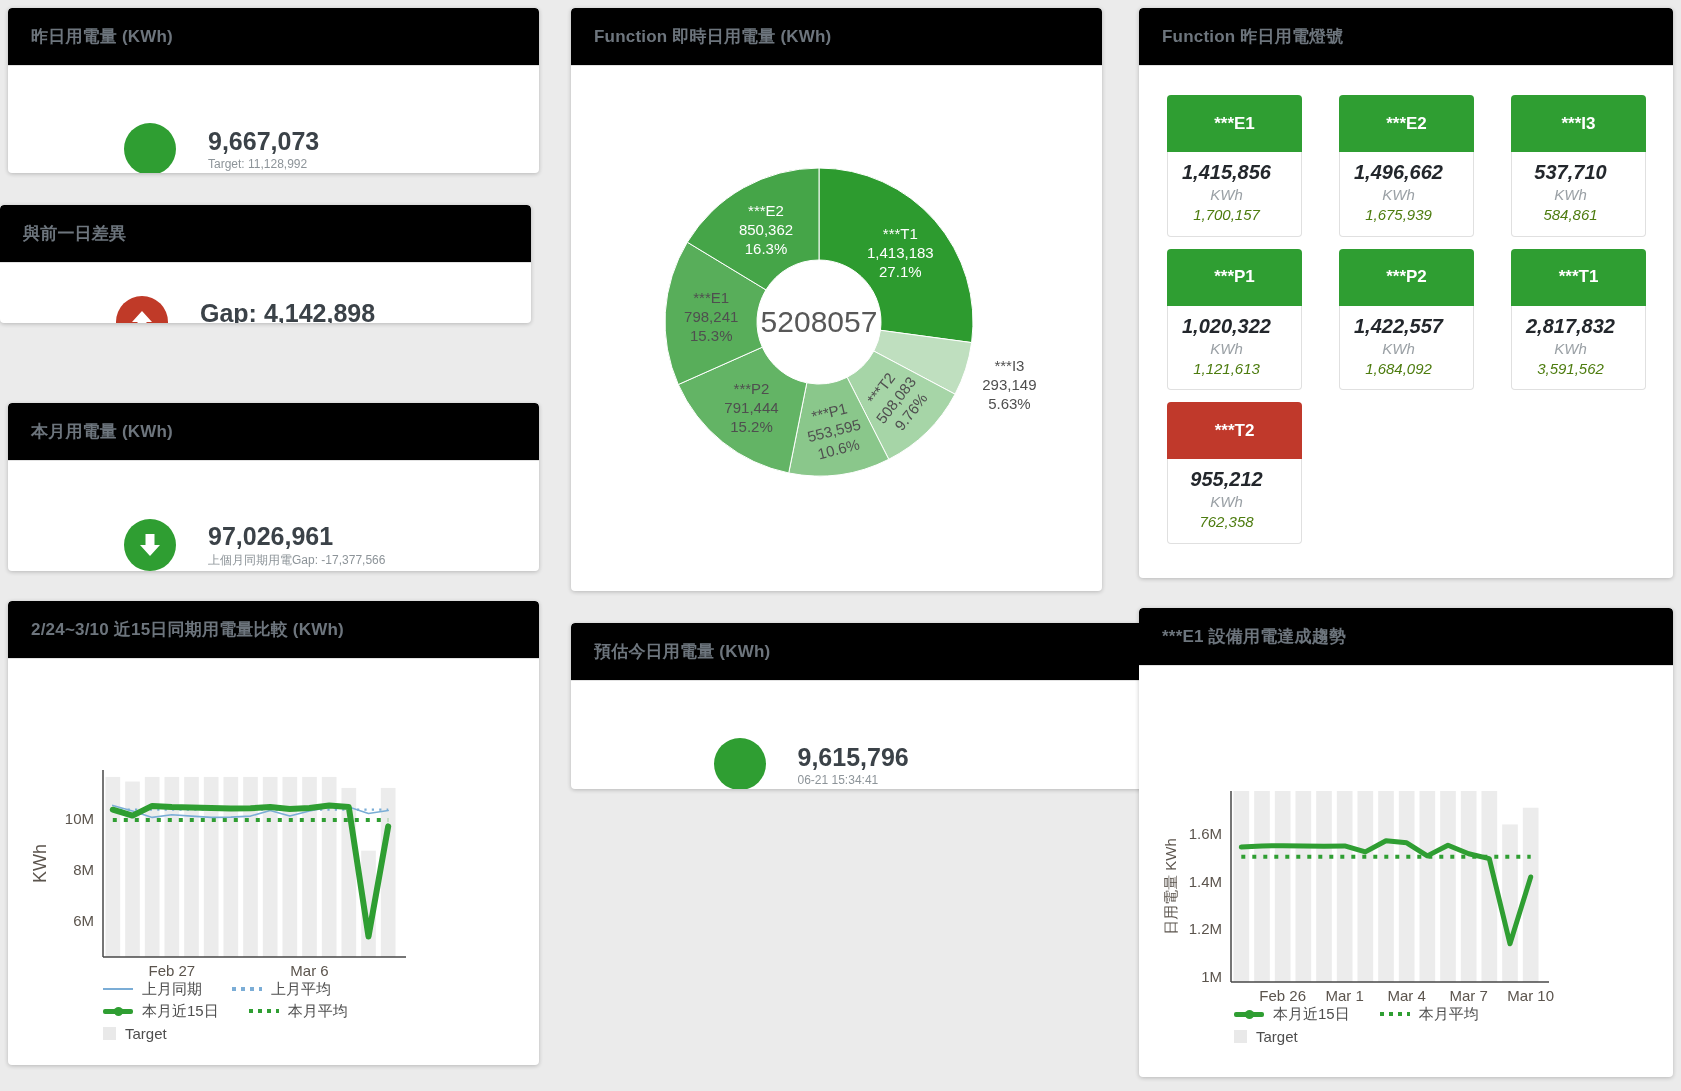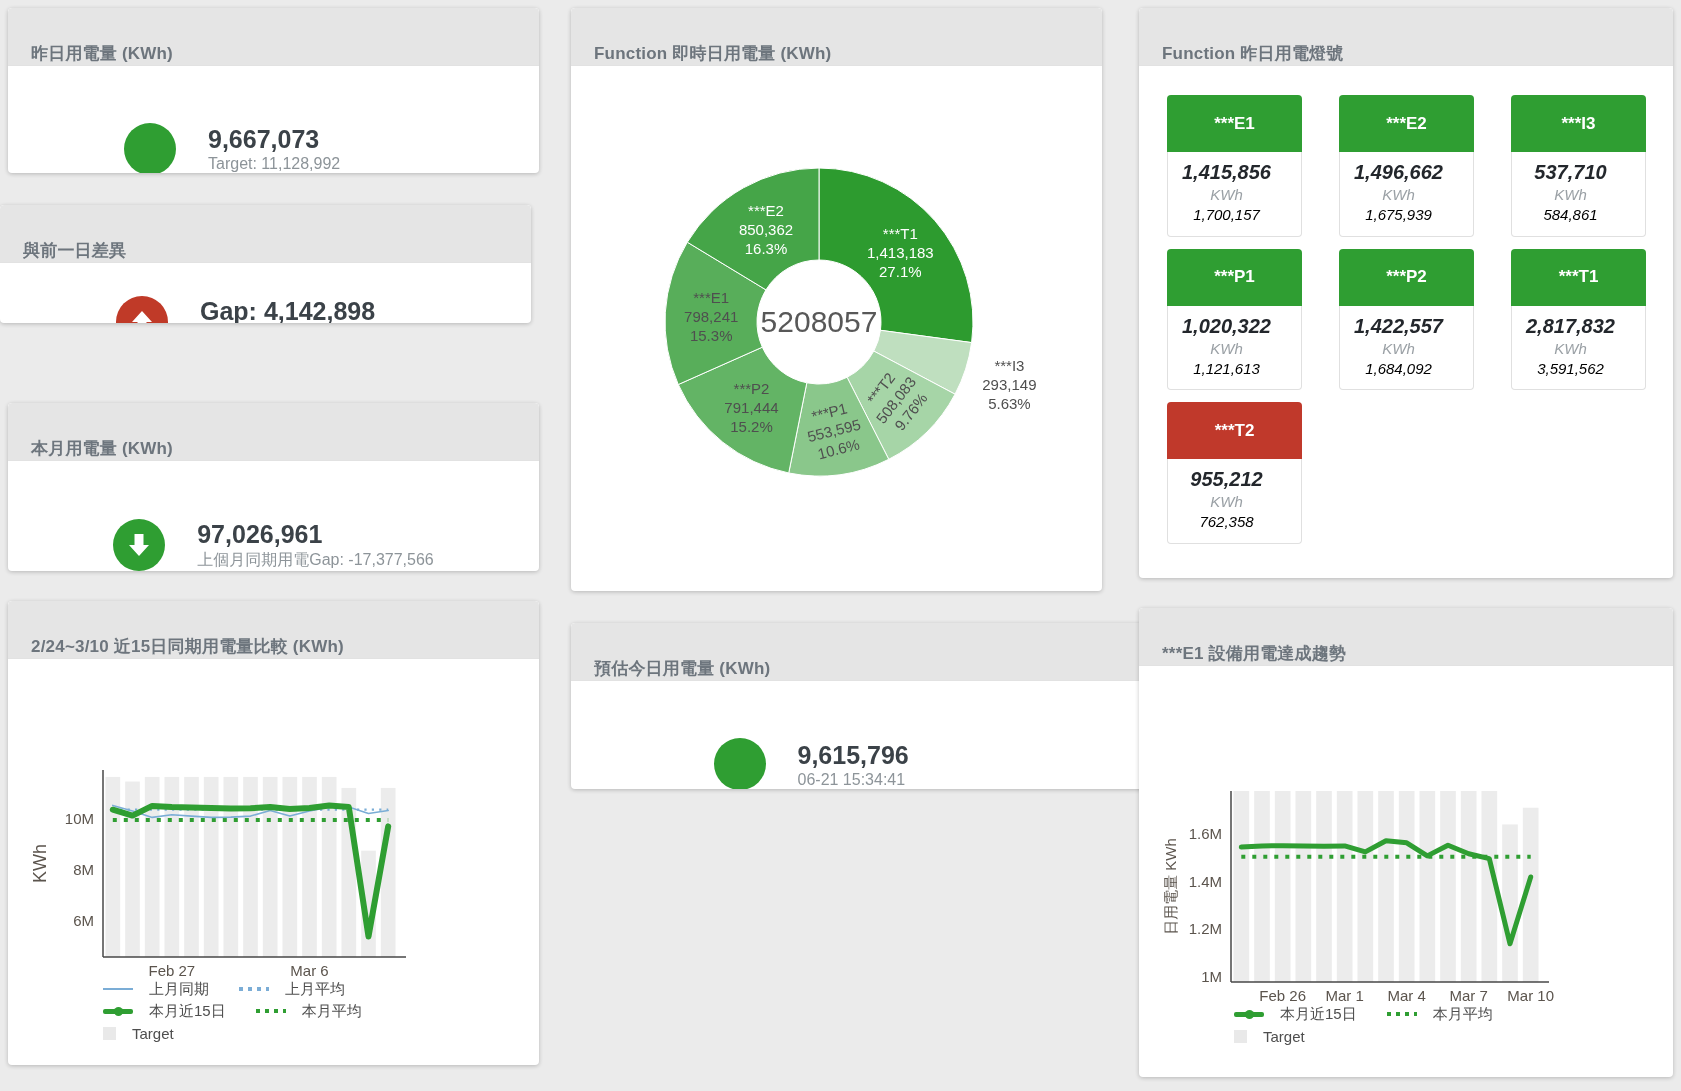--- a/index.html
+++ b/index.html
@@ -7,63 +7,63 @@
     width:1681px;height:1091px;position:relative;overflow:hidden;
     background:#ebebeb;
     font-family:"Liberation Sans","DejaVu Sans",sans-serif;
     -webkit-font-smoothing:antialiased;
   }
   .panel{
     position:absolute;background:#ffffff;border-radius:4px;
     box-shadow:0 1px 4px rgba(0,0,0,.22);overflow:hidden;
   }
   .panel-header{
-    height:58px;background:#e5e5e5;border-bottom:1px solid #e2e2e2;
-    display:flex;align-items:flex-end;padding-left:23px;box-sizing:border-box;
+    height:58px;background:#000000;border-bottom:1px solid #e2e2e2;
+    display:flex;align-items:center;padding-left:23px;box-sizing:border-box;
     border-radius:4px 4px 0 0;
   }
   .panel-title{
     font-size:17px;font-weight:700;color:#6d757d;letter-spacing:.2px;
   }
   .panel-body{position:relative;height:calc(100% - 58px);}
   
   .stat-body{display:flex;align-items:center;justify-content:center;gap:32px;height:100%;}
   .circle{
     width:52px;height:52px;border-radius:50%;flex:0 0 auto;
     display:flex;align-items:center;justify-content:center;
   }
   .circle.green{background:#2f9e32;}
   .circle.red{background:#c03a28;}
   .stat-text{min-width:215px;}
   .stat-value{font-size:25px;font-weight:700;color:#3b4248;line-height:1.2;}
-  .stat-sub{font-size:16px;color:#8d9499;margin-top:1px;}
+  .stat-sub{font-size:12px;color:#8d9499;margin-top:1px;}
   
   .tiles{
     display:grid;grid-template-columns:repeat(3,135px);
     column-gap:37px;row-gap:12px;margin:29px 0 0 28px;
   }
   .tile{width:135px;}
   .tile-head{
     height:57px;border-radius:4px 4px 0 0;display:flex;align-items:center;justify-content:center;
     color:#fff;font-size:17px;font-weight:700;
   }
   .tile-head.green{background:#2f9e32;}
   .tile-head.red{background:#c0392b;}
   .tile-body{
     border:1px solid #e0e0e0;border-top:none;border-radius:0 0 4px 4px;
     text-align:center;padding:8px 16px 10px 0;background:#fff;font-style:italic;
   }
   .tile-value{font-size:20px;font-weight:700;color:#23272c;line-height:1.25;}
   .tile-unit{font-size:15px;color:#9aa0a5;line-height:1.35;}
-  .tile-sub{font-size:15px;color:#000000;line-height:1.35;}
+  .tile-sub{font-size:15px;color:#4d7c0f;line-height:1.35;}
   
   .chart-svg{display:block;}
   .legend{margin-left:95px;font-size:15px;color:#4e4e4e;}
   .legend-row{display:flex;align-items:center;gap:30px;height:22px;}
-  .legend-item{display:flex;align-items:center;gap:16px;}
+  .legend-item{display:flex;align-items:center;gap:9px;}
   .lg-line{width:30px;height:2px;}
   .lg-thick{width:30px;height:5px;border-radius:2px;position:relative;}
   .lg-thick .dot{position:absolute;left:11px;top:-2px;width:9px;height:9px;border-radius:50%;}
   .lg-dot{width:30px;height:4px;}
   .lg-sq{width:13px;height:13px;background:#e9e9e9;}
   text{font-family:"Liberation Sans","DejaVu Sans",sans-serif;}
 </style>
 </head>
 <body>
 

